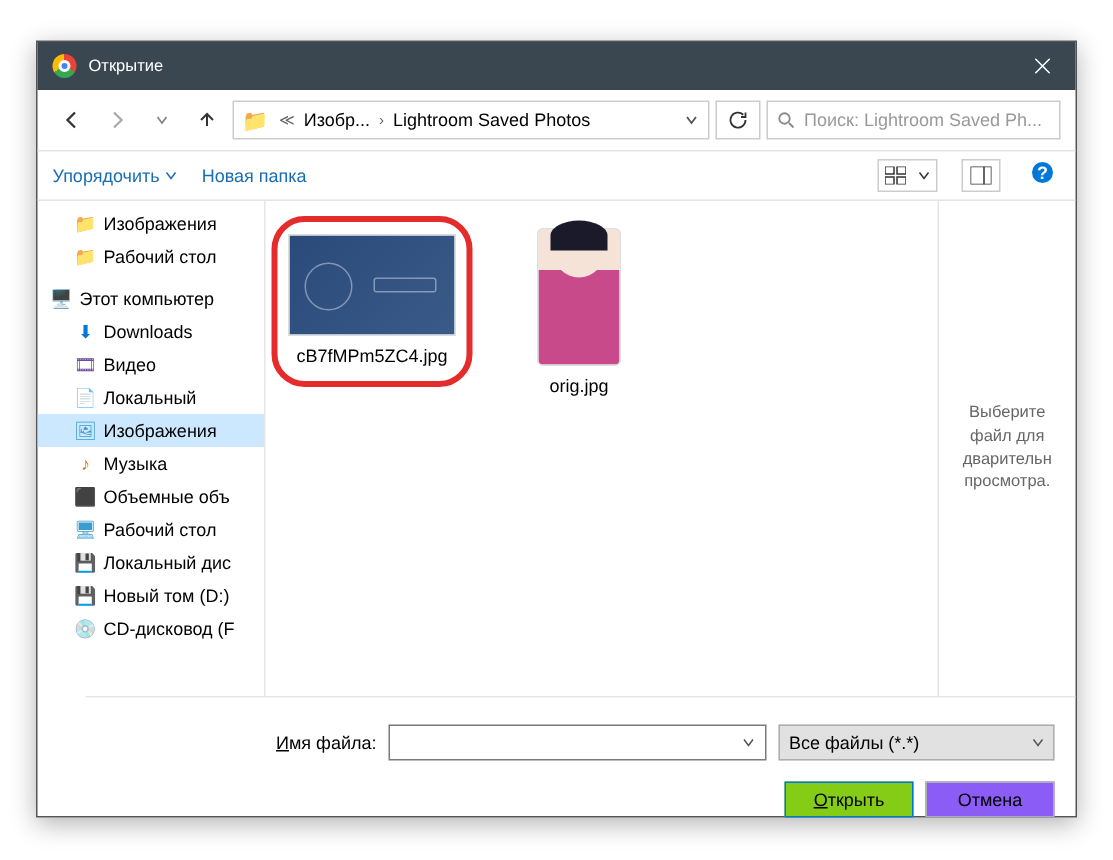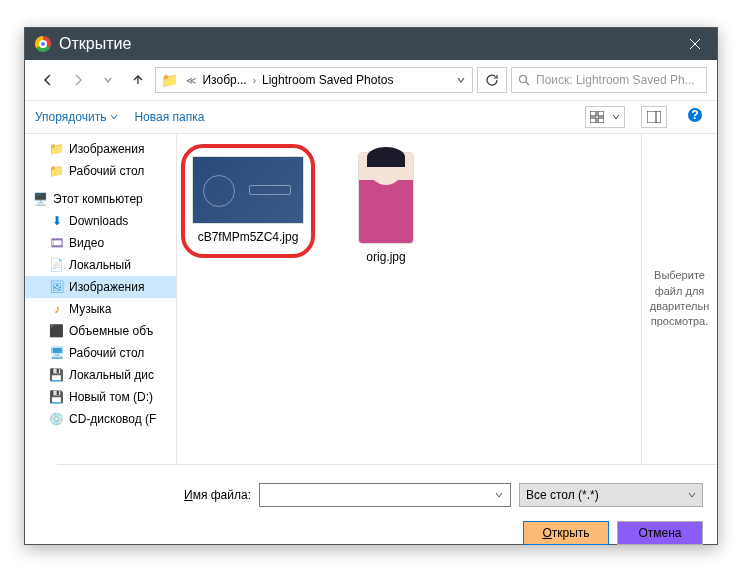--- a/index.html
+++ b/index.html
@@ -1,21 +1,21 @@
 <!DOCTYPE html>
 <html><head>
 <meta charset="utf-8">
 <style>
   * { margin: 0; padding: 0; box-sizing: border-box; font-family: 'Segoe UI', Tahoma, sans-serif; font-size: 12px; }
   body { background: #fff; width: 742px; height: 573px; position: relative; }
   .dialog { position: absolute; left: 24px; top: 27px; width: 694px; height: 518px; background: #fff; border: 1px solid #555; box-shadow: 0 4px 16px rgba(0,0,0,0.3); }
   .titlebar { height: 32px; background: #3a4750; display: flex; align-items: center; color: #fff; }
   .titlebar .chrome-icon { width: 16px; height: 16px; margin: 0 8px 0 10px; border-radius: 50%; background: conic-gradient(#ea4335 0 120deg,#34a853 120deg 240deg,#fbbc05 240deg 360deg); position: relative; }
   .titlebar .chrome-icon::after { content:''; position:absolute; inset:4px; background:#4285f4; border:2px solid #fff; border-radius:50%; }
-  .titlebar .title { flex: 1; font-size: 16px; }
+  .titlebar .title { flex: 1; font-size: 11px; }
   .titlebar .close { width: 45px; height: 32px; display: flex; align-items: center; justify-content: center; color: #fff; cursor: pointer; }
   .navrow { height: 40px; display: flex; align-items: center; padding: 6px 10px; gap: 4px; }
   .navbtn { width: 26px; height: 26px; display: flex; align-items: center; justify-content: center; color: #888; cursor: pointer; border-radius: 2px; }
   .navbtn.active { color: #333; }
   .crumb { flex: 1; height: 26px; border: 1px solid #ccc; display: flex; align-items: center; background: #fff; }
   .crumb .folder-ic { width: 20px; height: 20px; margin: 0 4px; display: flex; align-items: center; justify-content: center; font-size: 14px; color: #f0c060; }
   .crumb .seg { padding: 0 4px; display: flex; align-items: center; gap: 2px; white-space: nowrap; overflow: hidden; text-overflow: ellipsis; }
   .crumb .chev { color: #666; font-size: 10px; padding: 0 2px; }
   .crumb .dd { margin-left: auto; width: 22px; display:flex; align-items:center; justify-content:center; color:#555; cursor:pointer; }
   .refreshbtn { width: 30px; height: 26px; border: 1px solid #ccc; display:flex; align-items:center; justify-content:center; cursor:pointer; color:#333; }
@@ -54,32 +54,32 @@
   .thumb.blueprint::before, .thumb.blueprint::after { content:''; position:absolute; border:1px solid rgba(255,255,255,0.4); }
   .thumb.blueprint::before { width:30px; height:30px; border-radius:50%; left:10px; top:18px; }
   .thumb.blueprint::after { width:40px; height:8px; right:12px; top:28px; border-radius:2px; }
   .thumb.girl { width: 56px; height: 92px; background: linear-gradient(180deg,#f5e3d8 0 30%, #c84a8a 30% 100%); border-radius: 4px; position:relative; }
   .thumb.girl::before { content:''; position:absolute; top:-2px; left:50%; transform:translateX(-50%); width:34px; height:34px; background:#f5e3d8; border-radius:50%; }
   .thumb.girl::after { content:''; position:absolute; top:-6px; left:50%; transform:translateX(-50%); width:38px; height:20px; background:#1a1a2a; border-radius:50% 50% 0 0; }
   .thumb.city { background: linear-gradient(180deg,#3a2a6a 0 50%, #1a1a3a 50% 100%); position:relative; overflow:hidden; }
   .thumb.city::before { content:''; position:absolute; top:6px; left:50%; transform:translateX(-50%); width:36px; height:36px; background:#d4a84a; border-radius:50%; }
   .thumb.city::after { content:''; position:absolute; bottom:0; left:0; right:0; height:30px; background: repeating-linear-gradient(90deg,#0a0a1a 0 8px, #2a1a4a 8px 12px, #0a0a1a 12px 20px); }
   .fname { font-size: 12px; line-height: 1.3; word-break: break-word; max-width: 110px; }
-  .preview { width: 76px; border-left: 1px solid #e5e5e5; display: flex; align-items: center; justify-content: center; padding: 8px; }
+  .preview { width: 92px; border-left: 1px solid #e5e5e5; display: flex; align-items: center; justify-content: center; padding: 8px; }
   .preview-text { font-size: 11px; color: #666; text-align: center; line-height: 1.4; }
   .footer { border-top: 1px solid #e5e5e5; padding: 18px 14px 14px; margin-left: 32px; }
   .fname-row { display: flex; align-items: center; gap: 8px; margin-bottom: 14px; }
   .fname-label { width: 180px; text-align: right; }
   .fname-label .underline { text-decoration: underline; }
   .fname-input { flex: 1; height: 24px; border: 1px solid #7a7a7a; padding: 0 4px; background:#fff; position:relative; }
   .fname-input .dd { position:absolute; right:2px; top:2px; bottom:2px; width:18px; display:flex; align-items:center; justify-content:center; color:#555; cursor:pointer; }
   .filter { width: 184px; height: 24px; border: 1px solid #adadad; padding: 0 6px; display: flex; align-items: center; justify-content: space-between; cursor:pointer; background:#e1e1e1; }
   .btnrow { display: flex; justify-content: flex-end; gap: 8px; }
   .btn { width: 86px; height: 24px; border: 1px solid #adadad; background: #8b5cf6; cursor: pointer; display:flex; align-items:center; justify-content:center; }
-  .btn.primary { border: 1px solid #0078d7; background: #fdba74; }
+  .btn.primary { border: 1px solid #0078d7; background: #84cc16; }
   .btn .underline { text-decoration: underline; }
 </style>
 </head>
 <body>
 
 <div class="dialog">
 
   <div class="titlebar">
     <span class="chrome-icon"></span>
     <span class="title">Открытие</span>
@@ -257,21 +257,21 @@
       </div>
       <div class="fname-input">
         <input style="border: none; outline: none; width: calc(100% - 20px); height: 100%; background: transparent;" value="">
         <span class="dd">
           <svg width="8" height="8" viewBox="0 0 8 8">
               <path d="M1 2 L4 6 L7 2" stroke="#555" stroke-width="1" fill="none"></path>
             </svg>
         </span>
       </div>
       <div class="filter">
-        <span>Все стол (*.*)</span>
+        <span>Все файлы (*.*)</span>
         <svg width="8" height="8" viewBox="0 0 8 8">
             <path d="M1 2 L4 6 L7 2" stroke="#555" stroke-width="1" fill="none"></path>
           </svg>
       </div>
     </div>
     <div class="btnrow">
       <div style="width:180px"></div>
       <div style="flex:1"></div>
       <button class="btn primary">
         <span><span class="underline">О</span><span>ткрыть</span></span>

